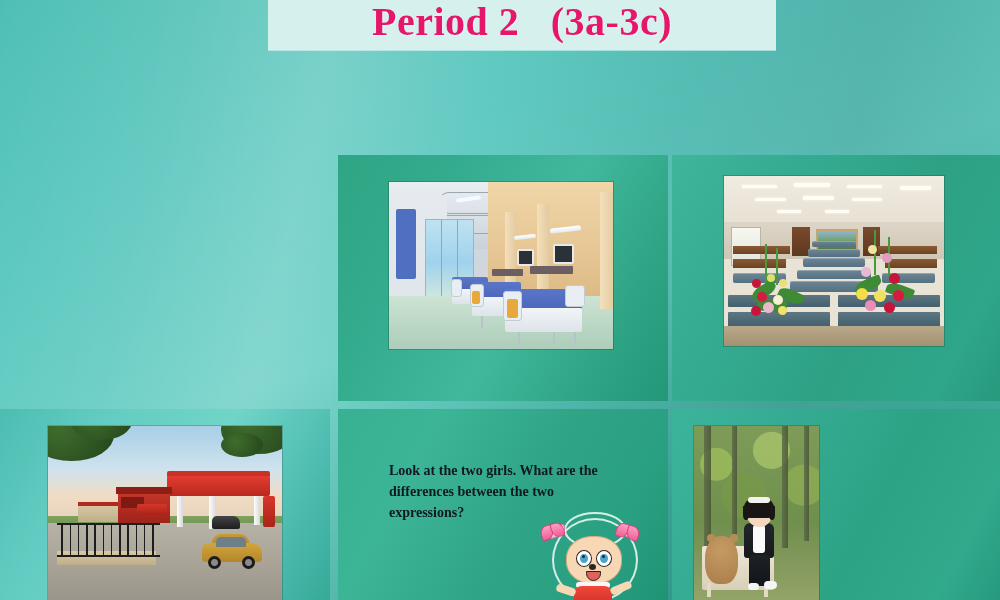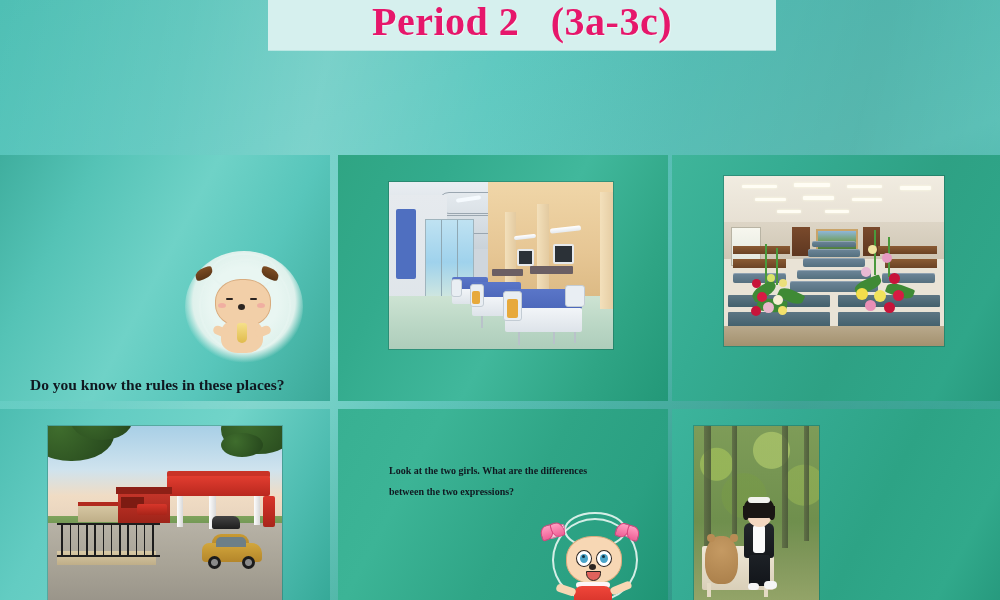--- a/index.html
+++ b/index.html
@@ -52,21 +52,21 @@
     background:linear-gradient(118deg,#38b092 0%,#3cb496 25%,#2fa586 55%,#2aa082 80%,#1f9474 100%);}
   .p-botright{left:672px;top:409px;width:328px;height:191px;
     background:linear-gradient(118deg,#3cb49c 0%,#35ab93 28%,#2da385 60%,#31a98b 85%,#279a7e 100%);}
 
   
   .q-text{
     position:absolute;font-weight:bold;color:#101820;
     font-family:"Liberation Serif", serif;
   }
   .q-topleft{left:30px;top:221px;font-size:15.5px;white-space:nowrap;}
-  .q-botmid{left:389px;top:460px;font-size:10px;line-height:21px;width:215px;}
+  .q-botmid{left:389px;top:460px;font-size:14px;line-height:21px;width:215px;}
 
   
   .pic{position:absolute;overflow:hidden;box-shadow:0 0 0 1px rgba(0,0,0,.18);}
 
   
   .pic-hospital{left:389px;top:182px;width:224px;height:167px;background:#cfd6dd;}
   .hs-ceil{position:absolute;left:0;top:0;width:100%;height:40%;
     background:linear-gradient(180deg,#e9eef2 0%,#d7dee4 60%,#c9d2d9 100%);}
   .hs-ceilbar{position:absolute;background:#f6fbff;border-radius:2px;opacity:.95;}
   .hs-ceiloutline{position:absolute;border:1.5px solid #9aa6b0;border-radius:30px;}
@@ -210,41 +210,20 @@
 </style>
 </head>
 <body>
 
 <div class="slide">
 
   <div class="title-box">
     <div class="title-text">Period 2   (3a-3c)</div>
   </div>
 
-  <div class="panel p-topleft">
-
-    <div class="goat" style="left:185px;top:96px;width:118px;height:112px;">
-      <div class="goat-wool"></div>
-      <div class="goat-woolring" style="left:14px;top:8px;width:88px;height:90px;"></div>
-      <div class="goat-woolring" style="left:26px;top:2px;width:62px;height:34px;"></div>
-      <div class="goat-horn" style="left:10px;top:17px;transform:rotate(-18deg);"></div>
-      <div class="goat-horn" style="left:76px;top:17px;transform:rotate(18deg) scaleX(-1);"></div>
-      <div class="goat-face" style="left:30px;top:28px;width:54px;height:46px;"></div>
-      <div class="goat-eye" style="left:41px;top:47px;"></div>
-      <div class="goat-eye" style="left:65px;top:47px;"></div>
-      <div class="goat-cheek" style="left:33px;top:52px;"></div>
-      <div class="goat-cheek" style="left:72px;top:52px;"></div>
-      <div class="goat-nose" style="left:53px;top:53px;"></div>
-      <div class="goat-body" style="left:36px;top:68px;width:42px;height:34px;"></div>
-      <div class="goat-arm" style="left:28px;top:76px;width:16px;height:9px;transform:rotate(22deg);"></div>
-      <div class="goat-arm" style="left:70px;top:76px;width:16px;height:9px;transform:rotate(-22deg);"></div>
-      <div class="goat-bottle" style="left:52px;top:72px;"></div>
-    </div>
-    <div class="q-text q-topleft">Do you know the rules in these places?</div>
-  </div>
 
   <div class="panel p-topmid">
     <div class="pic pic-hospital" style="left:51px;top:27px;">
       <div class="hs-ceil"></div>
       <div class="hs-ceiloutline" style="left:22%;top:6%;width:50%;height:12%;"></div>
       <div class="hs-ceiloutline" style="left:14%;top:20%;width:52%;height:10%;"></div>
       <div class="hs-ceilbar" style="left:30%;top:9%;width:11%;height:2.5%;transform:rotate(-8deg);"></div>
       <div class="hs-ceilbar" style="left:45%;top:12%;width:9%;height:2.5%;transform:rotate(-8deg);"></div>
       <div class="hs-ceilbar" style="left:22%;top:23%;width:9%;height:2%;transform:rotate(-6deg);"></div>
       <div class="hs-rightwall"></div>

